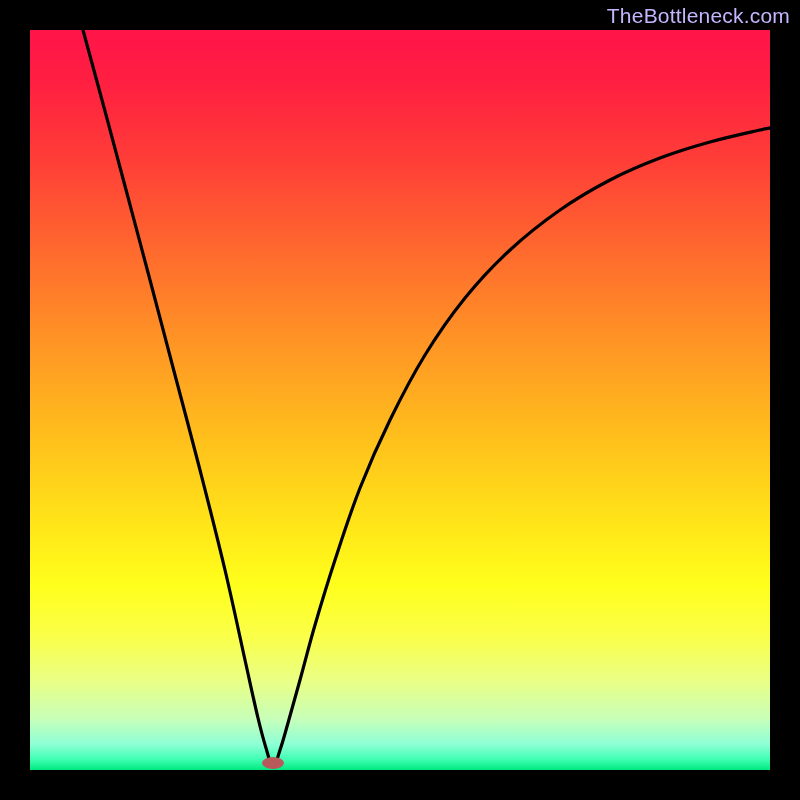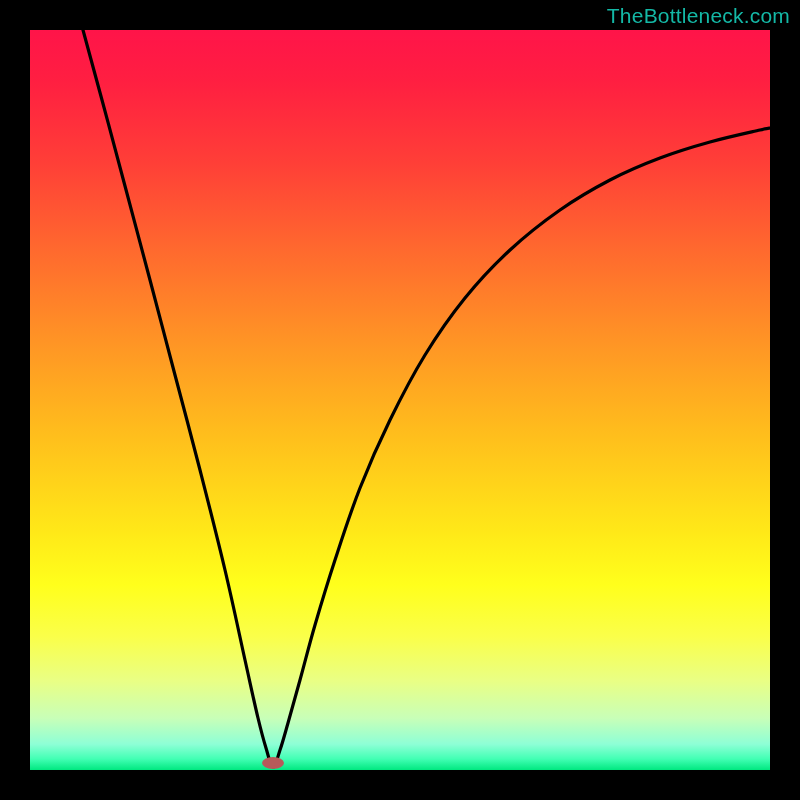--- a/index.html
+++ b/index.html
@@ -22,21 +22,21 @@
     left: 30px;
     top: 30px;
     width: 740px;
     height: 740px;
     overflow: hidden;
   }
   .watermark {
     position: absolute;
     top: 4px;
     right: 10px;
-    color: #14b8a6;
+    color: #c4b5fd;
     font-size: 21px;
     font-weight: 500;
     letter-spacing: 0.2px;
     user-select: none;
   }
   svg {
     display: block;
     width: 740px;
     height: 740px;
   }

